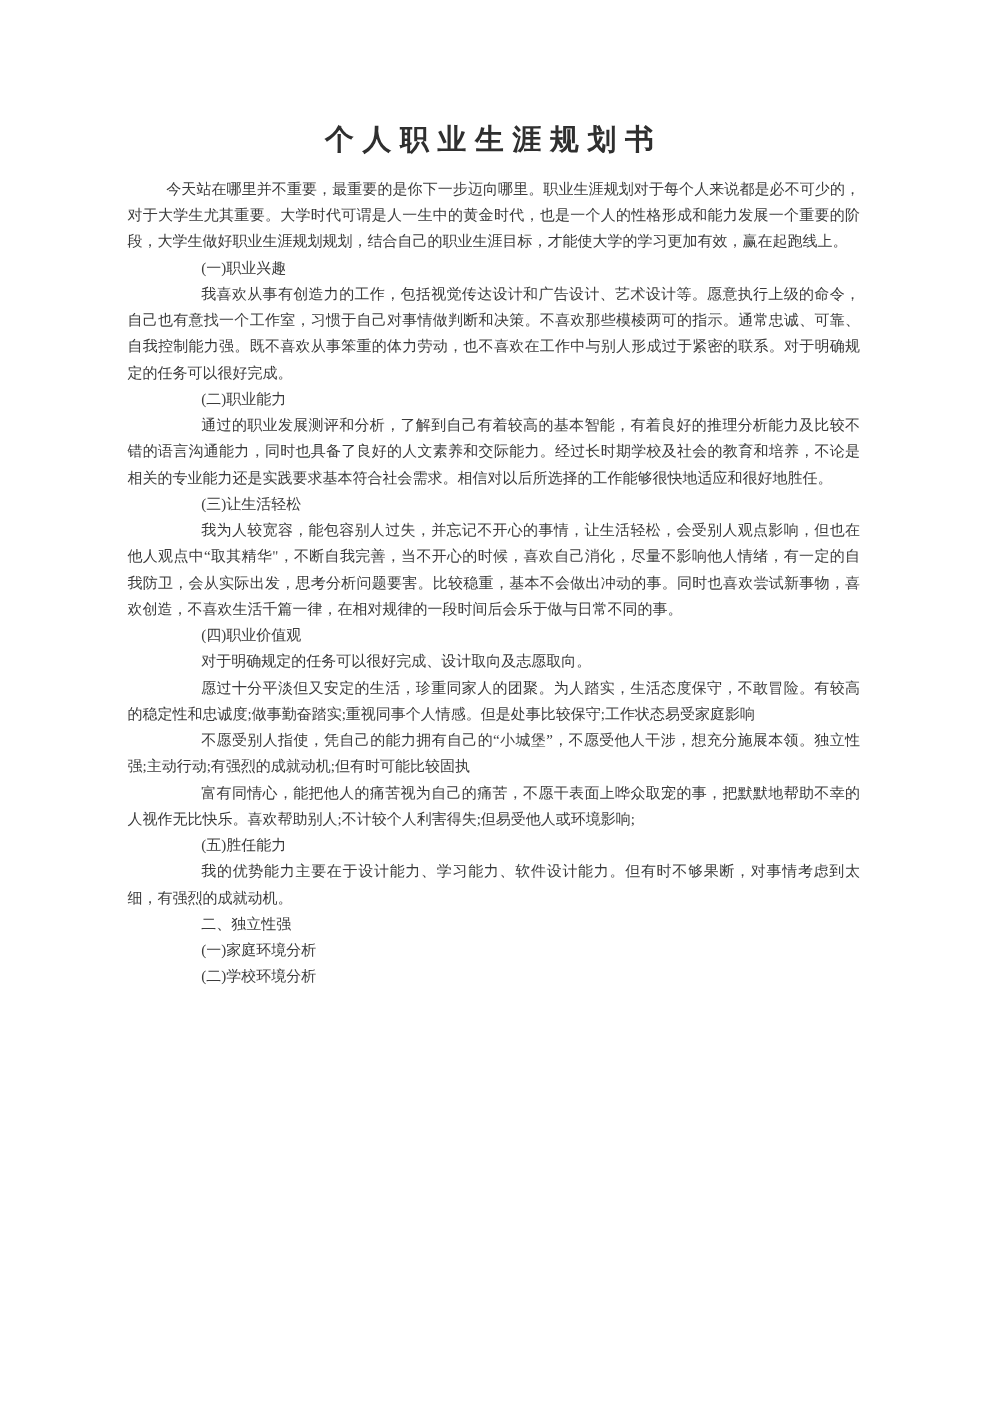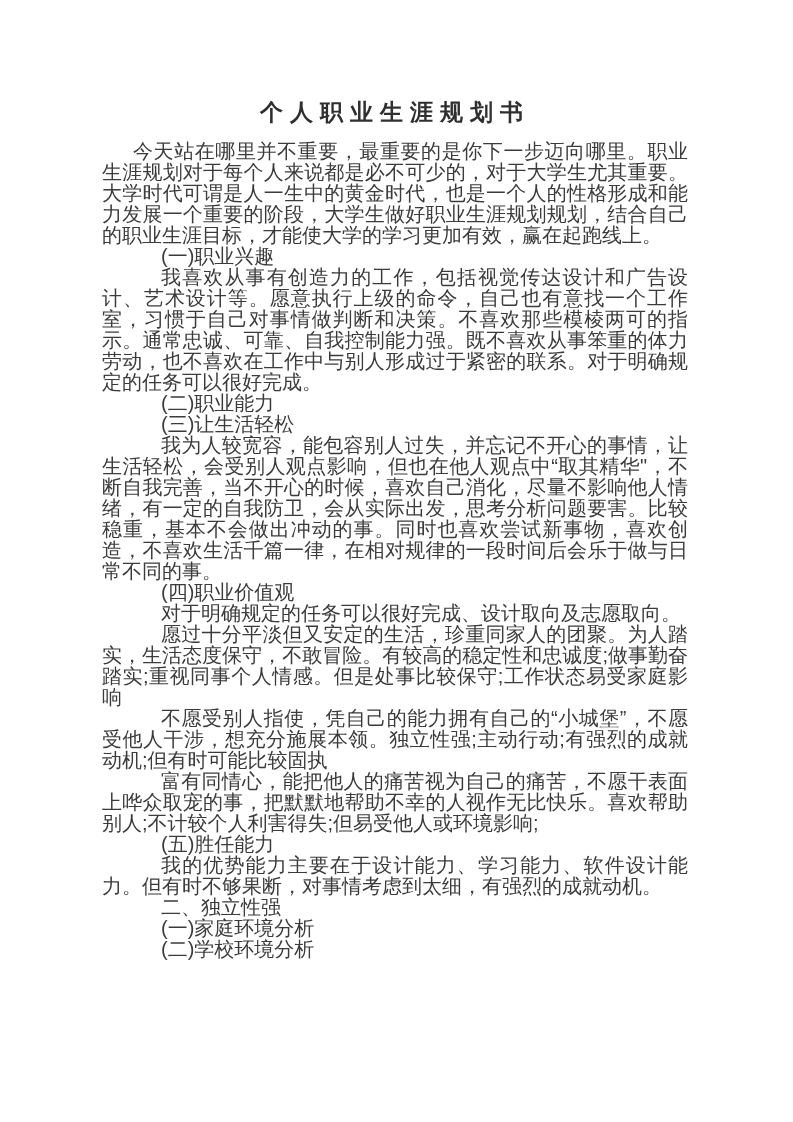--- a/index.html
+++ b/index.html
@@ -2,60 +2,61 @@
 <html><head>
 <meta charset="utf-8">
 <style>
   html, body { margin: 0; padding: 0; background: #ffffff; }
   .page {
     position: relative;
     width: 793px;
     height: 1122px;
     background: #ffffff;
     overflow: hidden;
-    font-family: Liberation Sans, sans-serif;
+    font-family: Liberation Serif, serif;
     color: #3b3b3b;
   }
   .doc {
     position: absolute;
     left: 102px;
     top: 96px;
     width: 586px;
   }
   .doc-title {
     margin: 0 0 13px 0;
     font-size: 23px;
     line-height: 32px;
     font-weight: bold;
     text-align: center;
     letter-spacing: 7px;
     color: #2f2f2f;
     white-space: nowrap;
   }
   .doc p {
     margin: 0;
-    font-size: 20px;
+    font-size: 12px;
     line-height: 21px;
     text-align: justify;
     word-break: normal;
   }
   .indent-intro { text-indent: 31px; }
   .indent-deep  { text-indent: 59px; }
 </style>
 </head>
 <body>
 
 <div class="page">
   <div class="doc">
     <h1 class="doc-title">个人职业生涯规划书</h1>
 
     <p class="indent-intro">今天站在哪里并不重要，最重要的是你下一步迈向哪里。职业生涯规划对于每个人来说都是必不可少的，对于大学生尤其重要。大学时代可谓是人一生中的黄金时代，也是一个人的性格形成和能力发展一个重要的阶段，大学生做好职业生涯规划规划，结合自己的职业生涯目标，才能使大学的学习更加有效，赢在起跑线上。</p>
     <p class="indent-deep">(一)职业兴趣</p>
     <p class="indent-deep">我喜欢从事有创造力的工作，包括视觉传达设计和广告设计、艺术设计等。愿意执行上级的命令，自己也有意找一个工作室，习惯于自己对事情做判断和决策。不喜欢那些模棱两可的指示。通常忠诚、可靠、自我控制能力强。既不喜欢从事笨重的体力劳动，也不喜欢在工作中与别人形成过于紧密的联系。对于明确规定的任务可以很好完成。</p>
     <p class="indent-deep">(二)职业能力</p>
+    <p class="indent-deep">通过的职业发展测评和分析，了解到自己有着较高的基本智能，有着良好的推理分析能力及比较不错的语言沟通能力，同时也具备了良好的人文素养和交际能力。经过长时期学校及社会的教育和培养，不论是相关的专业能力还是实践要求基本符合社会需求。相信对以后所选择的工作能够很快地适应和很好地胜任。</p>
     <p class="indent-deep">(三)让生活轻松</p>
     <p class="indent-deep">我为人较宽容，能包容别人过失，并忘记不开心的事情，让生活轻松，会受别人观点影响，但也在他人观点中“取其精华"，不断自我完善，当不开心的时候，喜欢自己消化，尽量不影响他人情绪，有一定的自我防卫，会从实际出发，思考分析问题要害。比较稳重，基本不会做出冲动的事。同时也喜欢尝试新事物，喜欢创造，不喜欢生活千篇一律，在相对规律的一段时间后会乐于做与日常不同的事。</p>
     <p class="indent-deep">(四)职业价值观</p>
     <p class="indent-deep">对于明确规定的任务可以很好完成、设计取向及志愿取向。</p>
     <p class="indent-deep">愿过十分平淡但又安定的生活，珍重同家人的团聚。为人踏实，生活态度保守，不敢冒险。有较高的稳定性和忠诚度;做事勤奋踏实;重视同事个人情感。但是处事比较保守;工作状态易受家庭影响</p>
     <p class="indent-deep">不愿受别人指使，凭自己的能力拥有自己的“小城堡”，不愿受他人干涉，想充分施展本领。独立性强;主动行动;有强烈的成就动机;但有时可能比较固执</p>
     <p class="indent-deep">富有同情心，能把他人的痛苦视为自己的痛苦，不愿干表面上哗众取宠的事，把默默地帮助不幸的人视作无比快乐。喜欢帮助别人;不计较个人利害得失;但易受他人或环境影响;</p>
     <p class="indent-deep">(五)胜任能力</p>
     <p class="indent-deep">我的优势能力主要在于设计能力、学习能力、软件设计能力。但有时不够果断，对事情考虑到太细，有强烈的成就动机。</p>
     <p class="indent-deep">二、独立性强</p>

